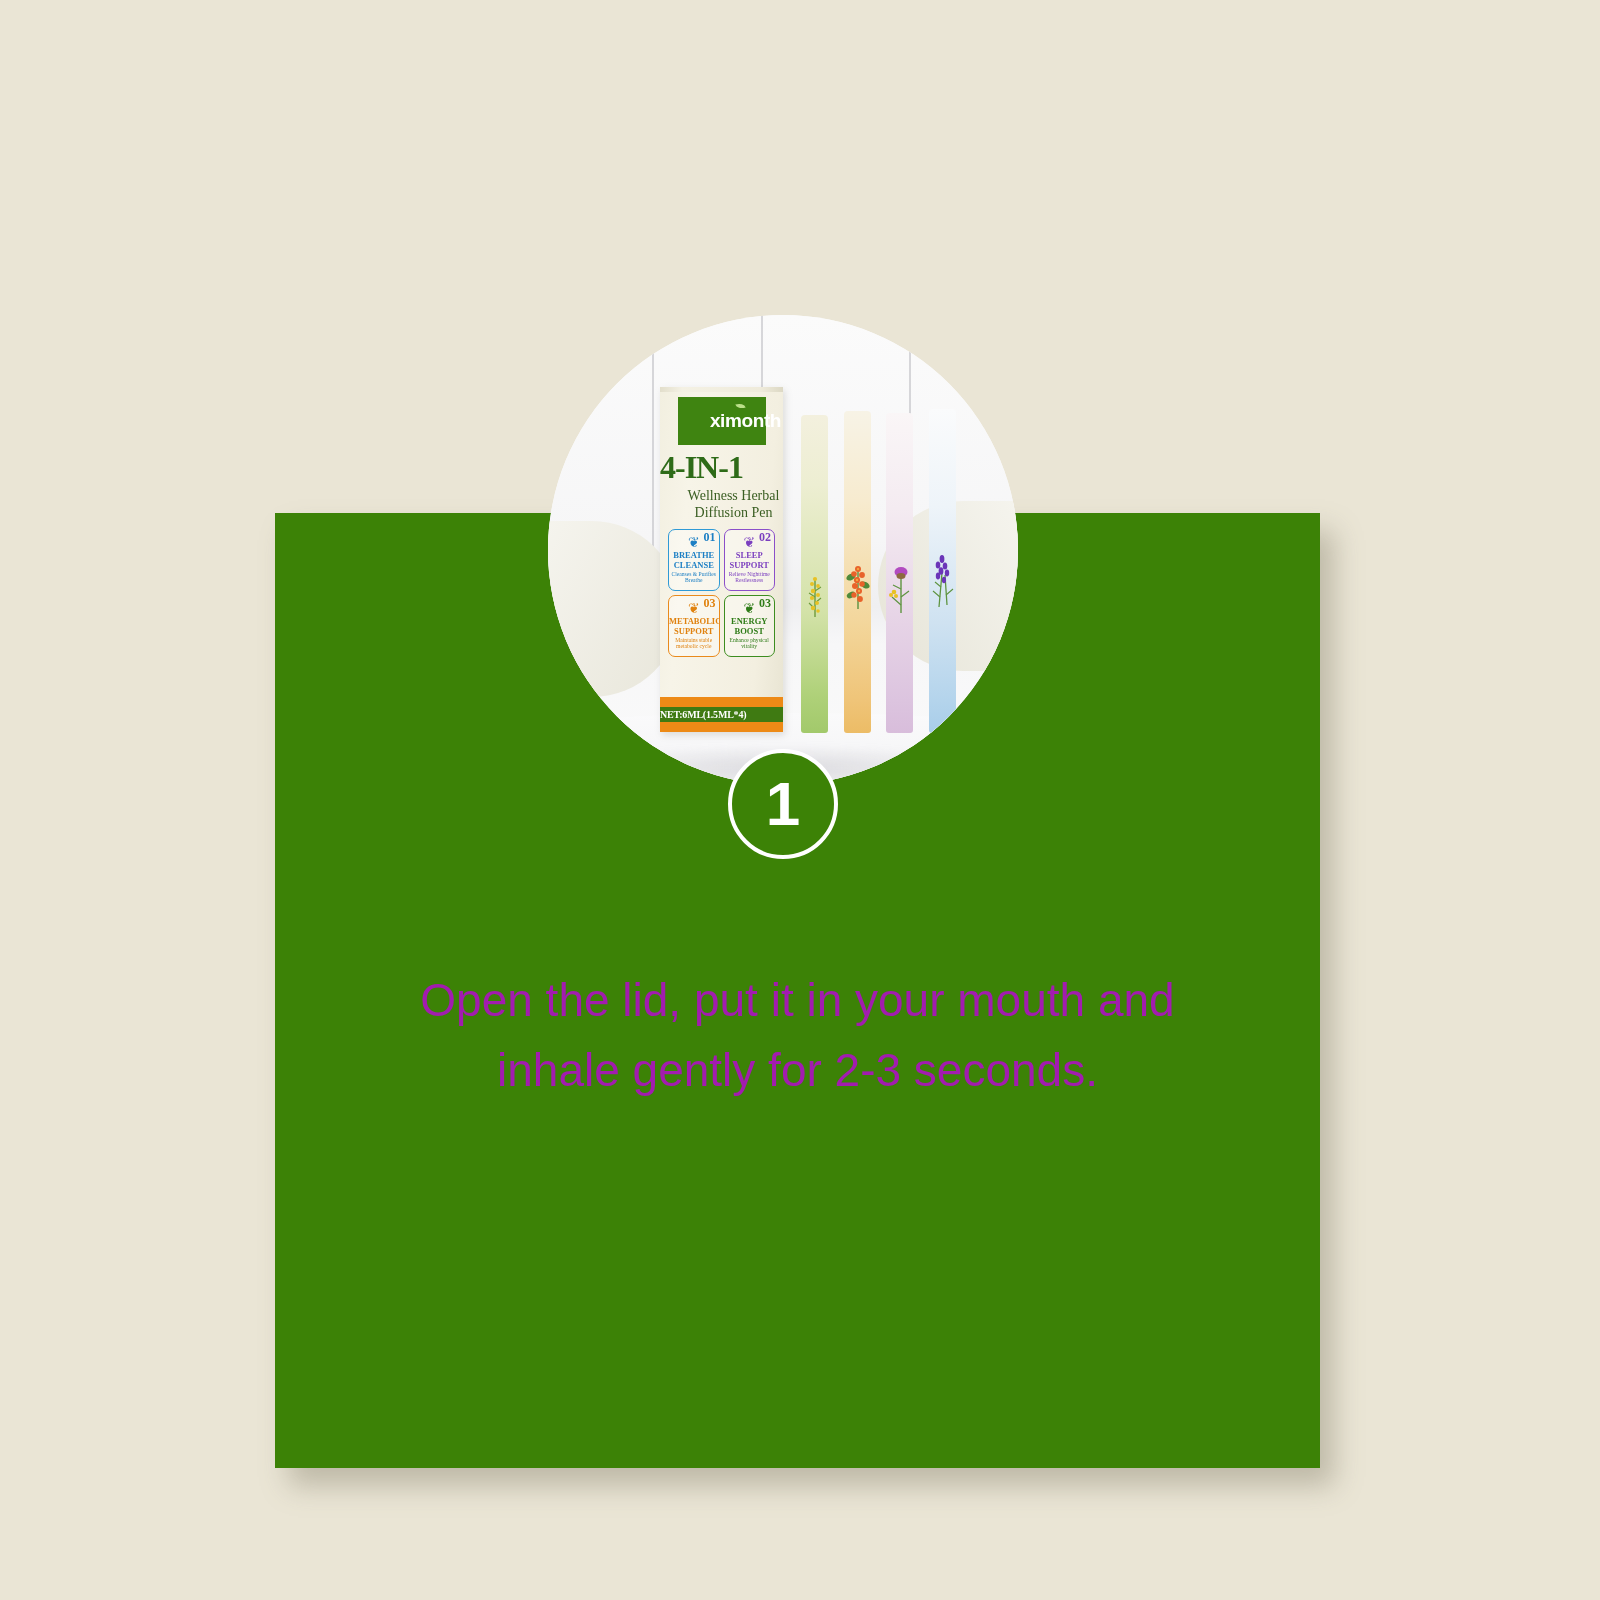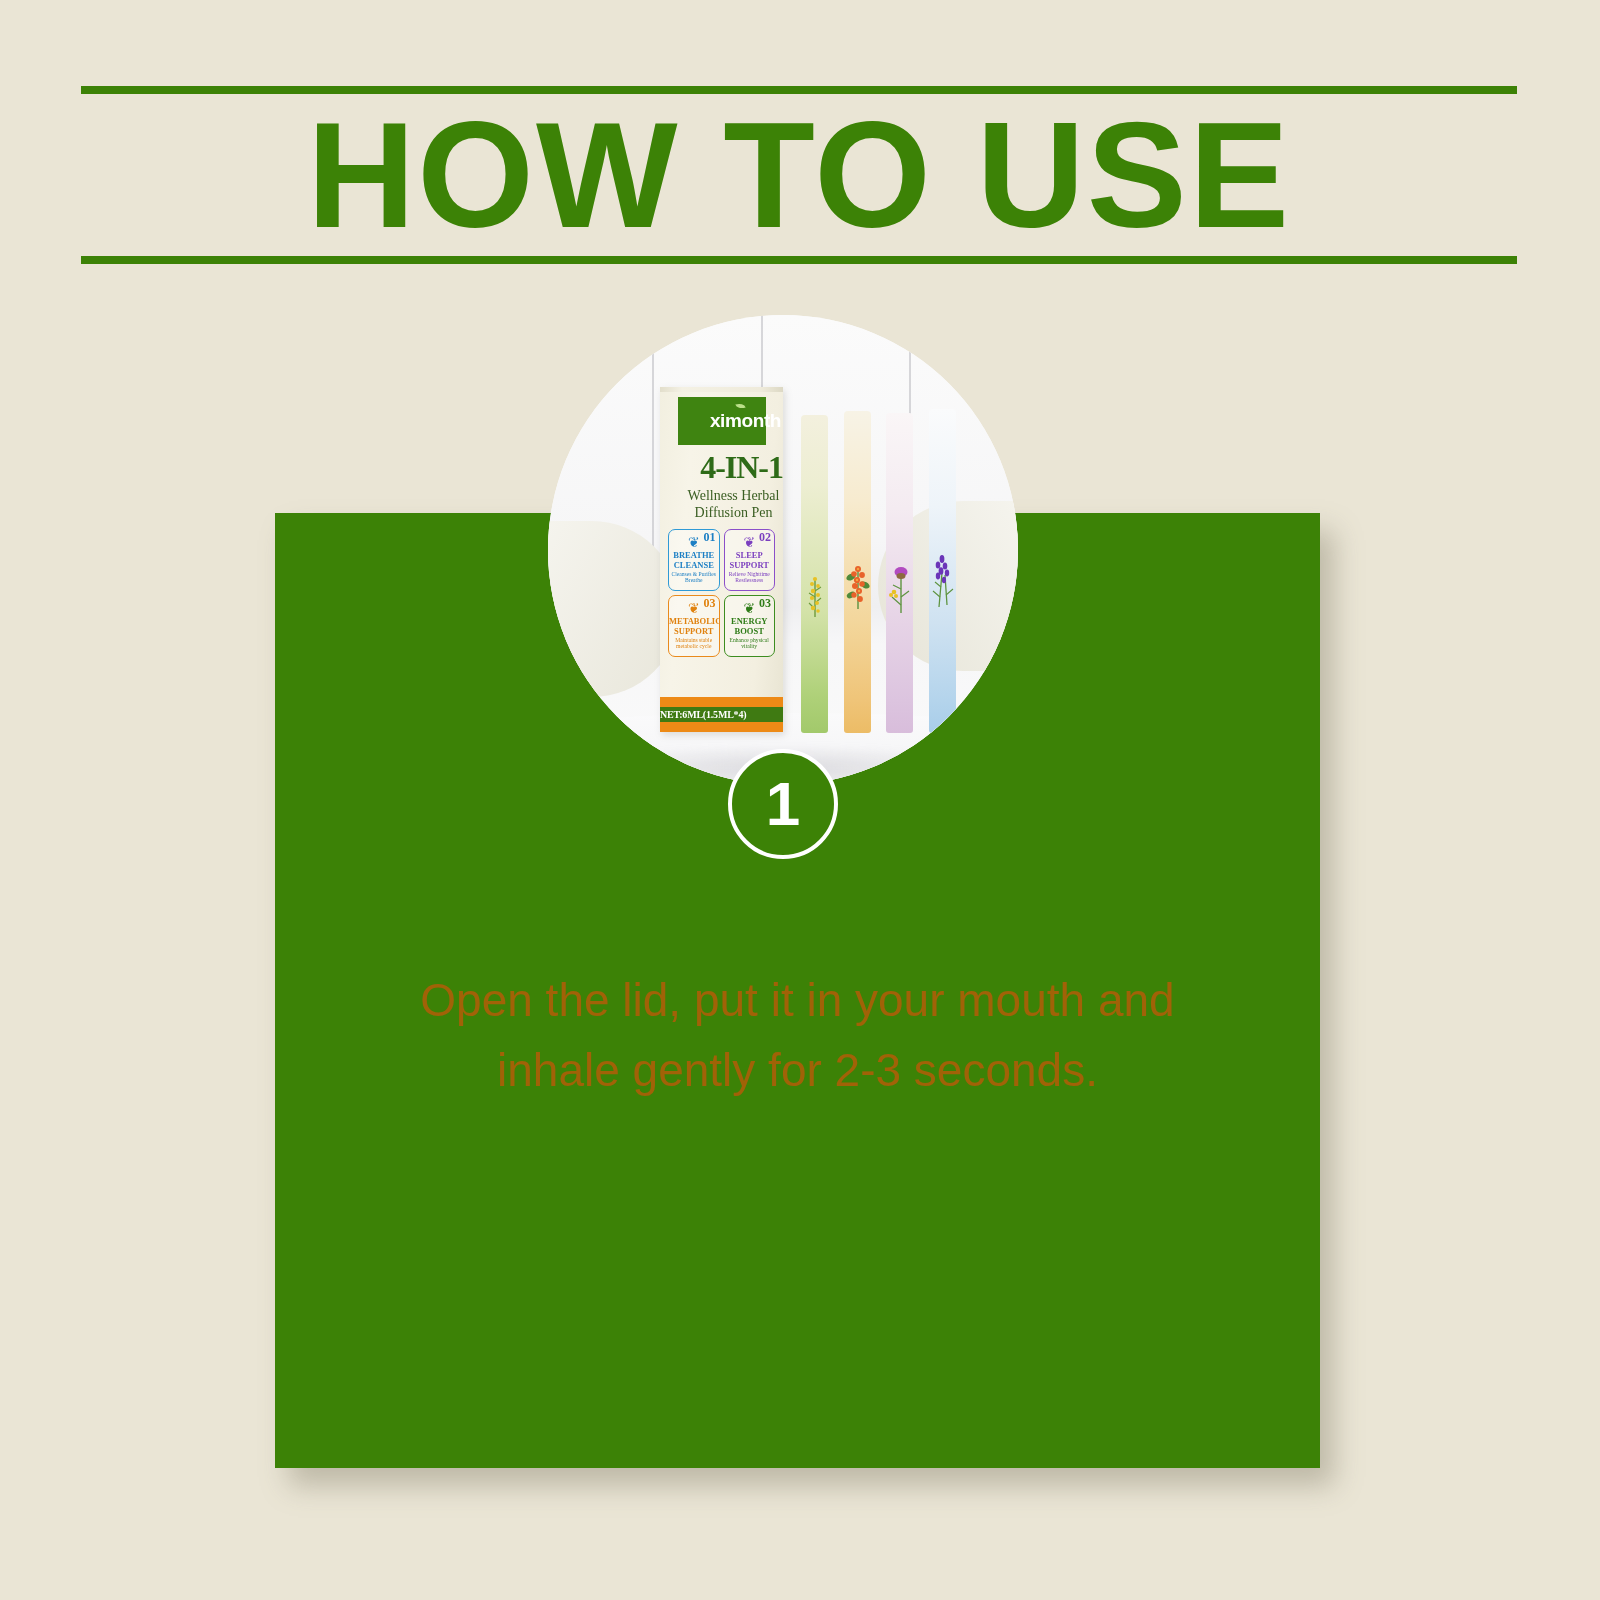--- a/index.html
+++ b/index.html
@@ -31,21 +31,21 @@
     position:absolute; left:275px; top:513px;
     width:1045px; height:955px;
     background:#3C8206;
     box-shadow: 14px 18px 26px rgba(120,115,95,0.38);
   }
 
   .instruction {
     position:absolute;
     left:275px; top:965px; width:1045px;
     text-align:center;
-    color:#a16207;
+    color:#a21caf;
     font-size:46px;
     line-height:70px;
     font-weight:300;
     font-family:"Liberation Sans", sans-serif;
     padding:0 94px;
   }
 
   
   .photo-circle {
     position:absolute; left:548px; top:315px;
@@ -116,21 +116,21 @@
   }
   .logo-leaf {
     position:absolute; left:26px; top:-7px;
     width:9px; height:6px;
     background:#BBE08A;
     border-radius:0 100% 0 100%;
     transform:rotate(-18deg);
   }
   .box-h1 {
     position:absolute; top:62px; left:0; width:100%;
-    text-align:right; color:#2E6B18;
+    text-align:left; color:#2E6B18;
     font-family:"Liberation Serif", serif;
     font-size:32px; font-weight:bold; letter-spacing:-1px;
   }
   .box-h2 {
     position:absolute; top:100px; left:0; width:100%;
     text-align:center; color:#3A5E22;
     font-family:"Liberation Serif", serif;
     font-size:14px; line-height:17px;padding-left:24px;
   }
   .feat-grid {
@@ -204,25 +204,20 @@
   .badge span {
     color:#fff; font-size:62px; font-weight:bold; line-height:1;
     font-family:"Liberation Sans", sans-serif;
   }
 </style>
 </head>
 <body>
 
 <div class="page">
 
-  <div class="title-block">
-    <div class="rule"></div>
-    <div class="title">HOW TO USE</div>
-    <div class="rule rule-bottom"></div>
-  </div>
 
   <div class="panel"></div>
 
   <div class="photo-circle">
     <div class="photo-inner">
       <div class="bg-wall"></div>
       <div class="wall-seam seam1"></div>
       <div class="wall-seam seam2"></div>
       <div class="wall-seam seam3"></div>
       <div class="arch-shape arch-left"></div>

